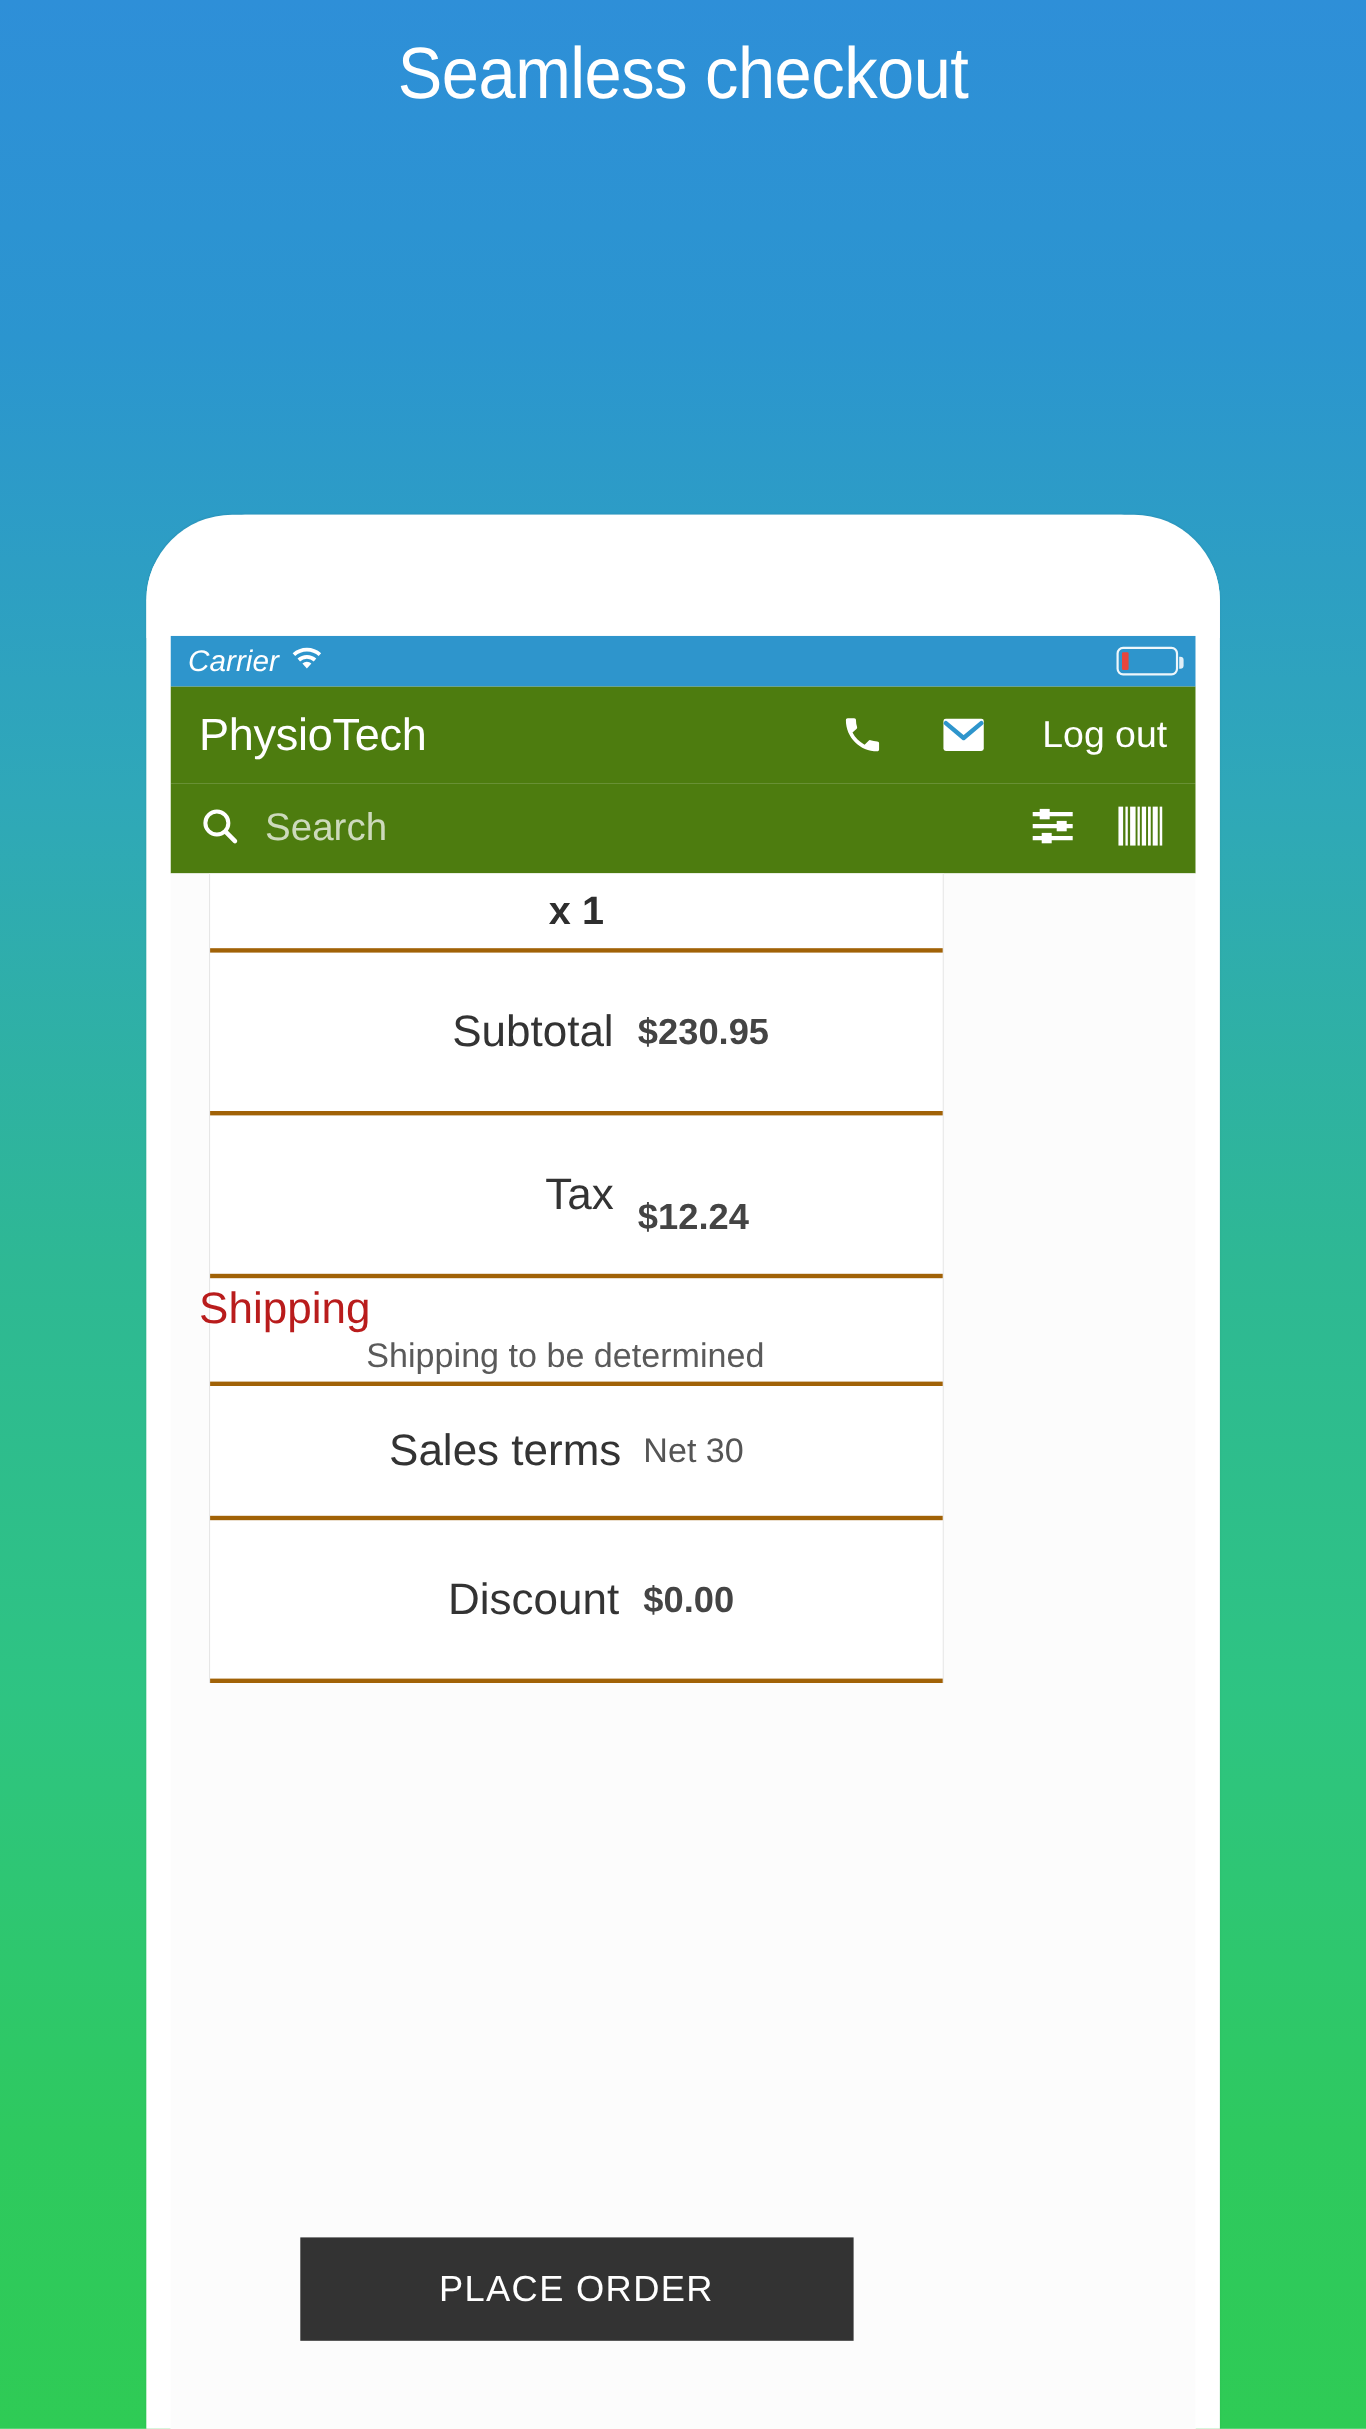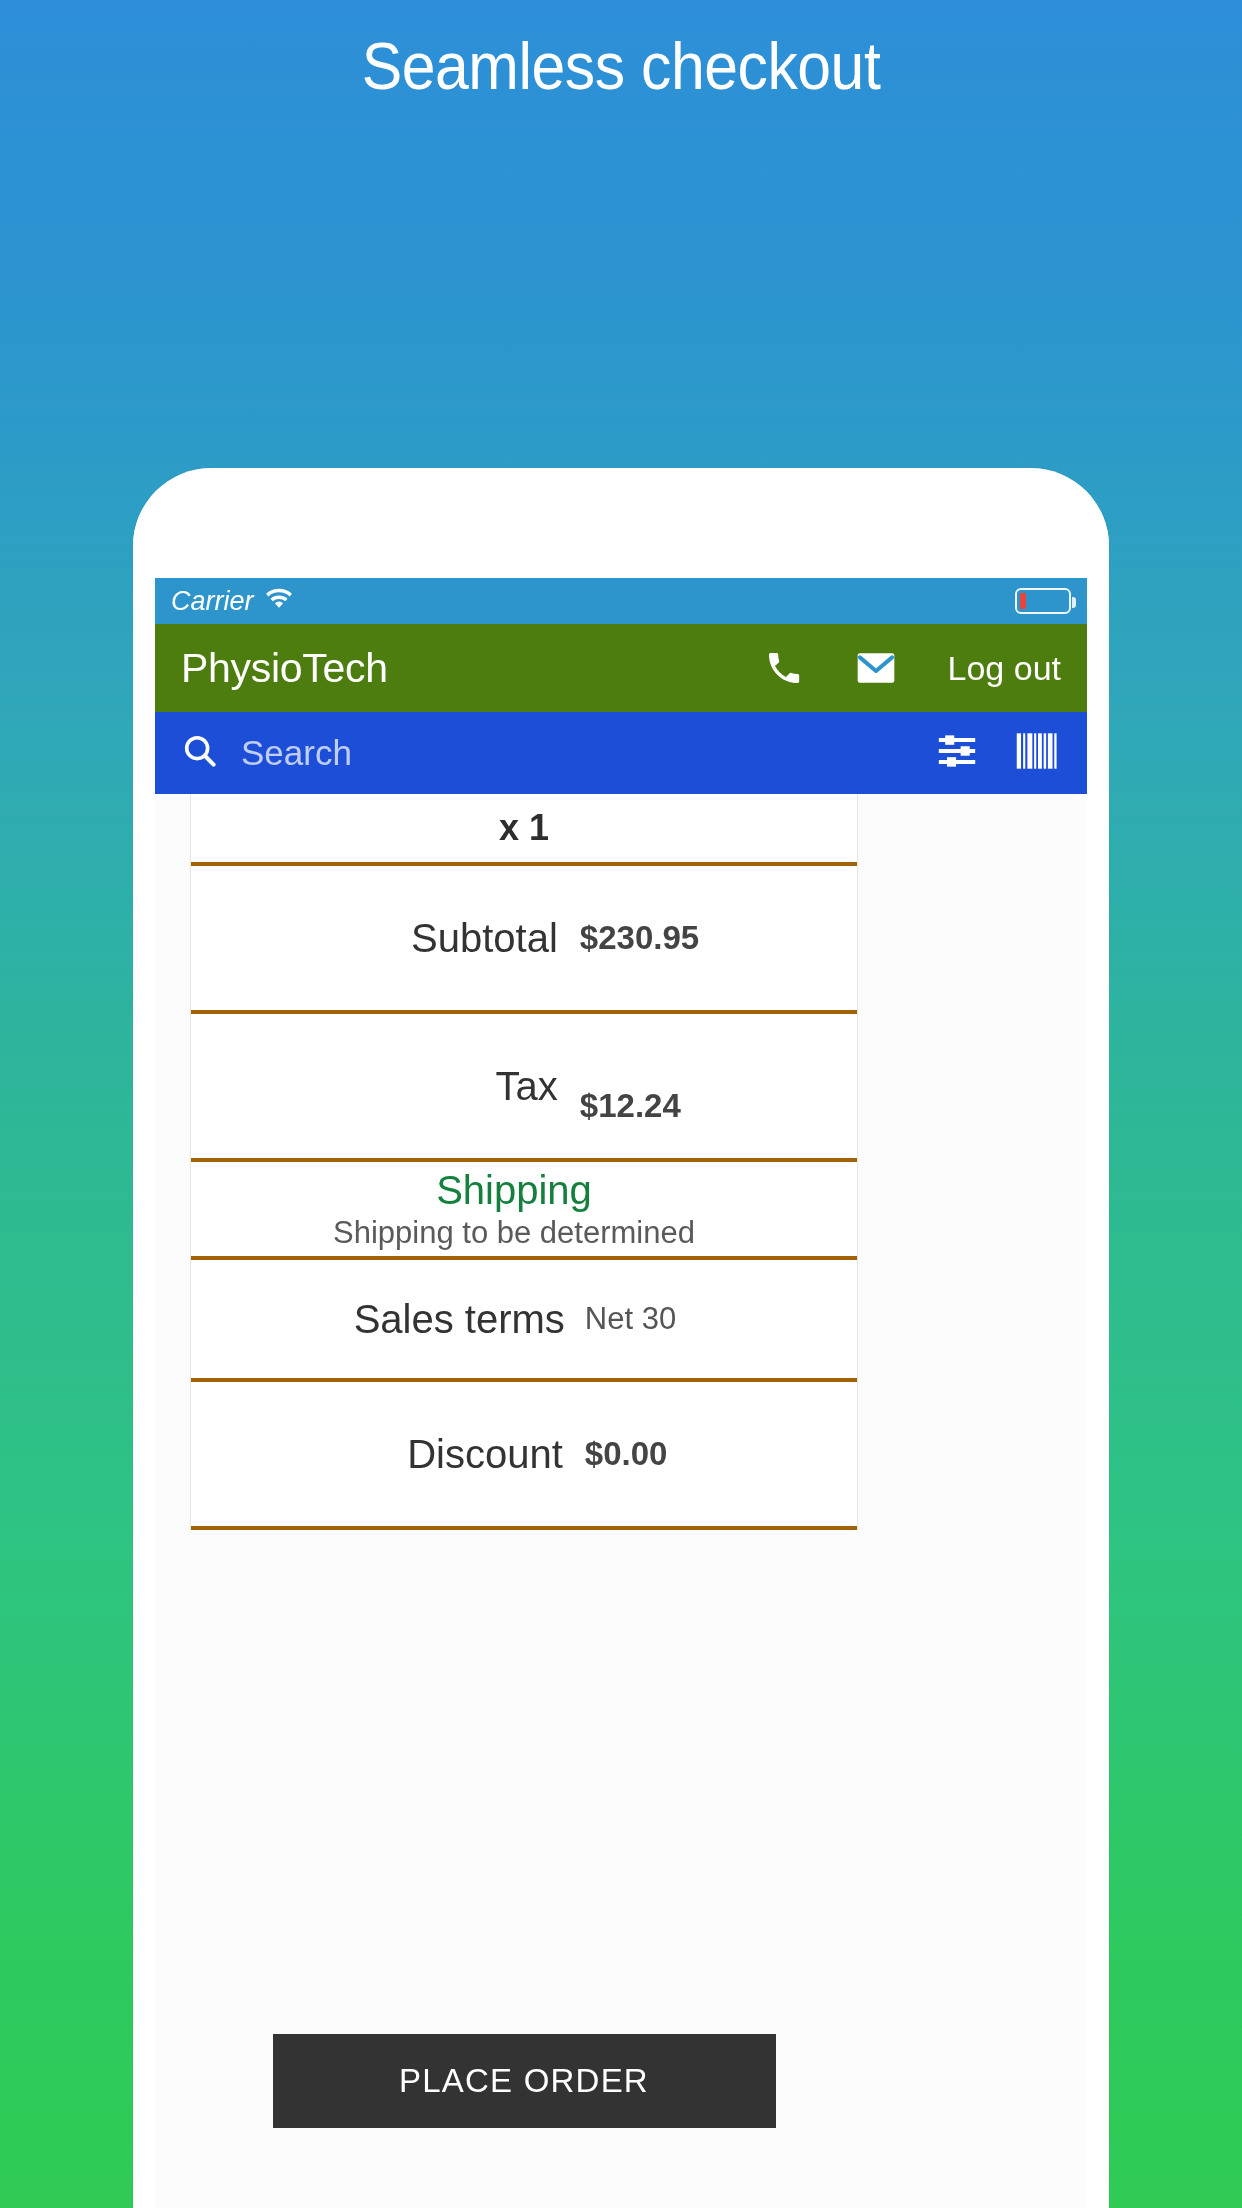--- a/index.html
+++ b/index.html
@@ -88,21 +88,21 @@
     color:#fff;
   }
   .brand{ font-size:41px; font-weight:400; letter-spacing:-0.3px; }
   .appbar-actions{ margin-left:auto; display:flex; align-items:center; gap:50px; }
   .appbar-actions .icon-btn{ display:flex; align-items:center; justify-content:center; }
   .logout{ font-size:34px; font-weight:400; }
 
   
   .searchbar{
     height:82px;
-    background:#1d4ed8;
+    background:#4d7c0f;
     display:flex; align-items:center;
     padding:0 26px;
     color:#fff;
   }
   .search-placeholder{
     font-size:35px; color:rgba(255,255,255,0.72);
     margin-left:22px;
   }
   .search-actions{ margin-left:auto; display:flex; align-items:center; gap:36px; }
 
@@ -147,22 +147,22 @@
   .row-tax .label{ font-size:40px; width:390px; padding-right:22px; }
   .row-tax .value{ font-size:33px; font-weight:700; width:278px;margin-top:40px; }
 
   .row-shipping{
     height:98px;
     flex-direction:column; align-items:flex-start;
     justify-content:center;
     padding-left:0;
   }
   .row-shipping .ship-main{
-    font-size:40px; color:#15803d;
-    width:100%; text-align:center; padding-right:0;
+    font-size:40px; color:#b91c1c;
+    width:100%; padding-right:0;
     margin-left:-10px;
   }
   .row-shipping .ship-sub{
     font-size:31px; color:#5a5a5a;
     width:100%; text-align:center; margin-top:2px; margin-left:-10px;
   }
 
   .row-terms{ height:122px; }
   .row-terms .label{ font-size:40px; width:395px; padding-right:20px; }
   .row-terms .value{ font-size:31px; color:#555; width:273px; }

